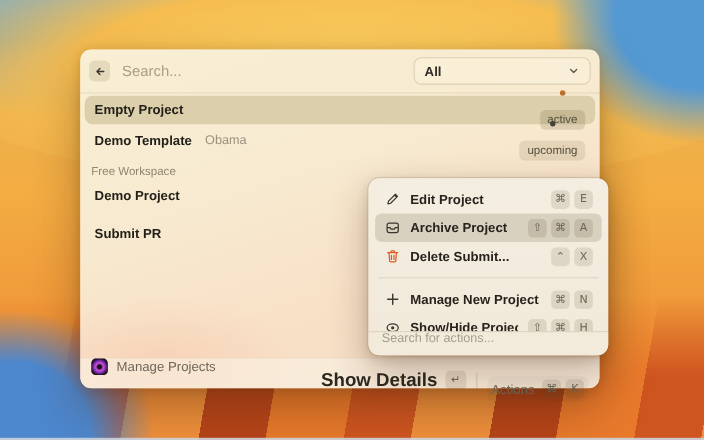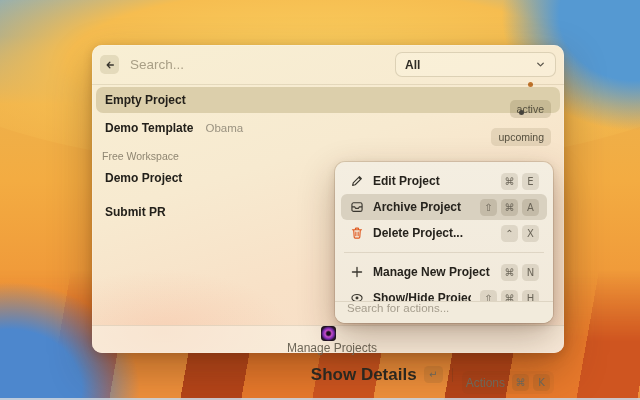--- a/index.html
+++ b/index.html
@@ -13,21 +13,21 @@
   .sky-tr { position:absolute; top:-50px; right:-70px; width:300px; height:260px;
     background:radial-gradient(60% 60% at 75% 25%, #5599d2 0%, #5599d2 42%, rgba(85,153,210,0) 74%); }
   .stripes { position:absolute; bottom:0; left:0; right:0; height:130px;
     background:repeating-linear-gradient(100deg, #e97a2c 0 70px, #cf5520 70px 130px, #f0913c 130px 200px, #b64419 200px 260px);
     -webkit-mask-image:linear-gradient(180deg, transparent 0, #000 55%); mask-image:linear-gradient(180deg, transparent 0, #000 55%); }
   .blue-bl { position:absolute; bottom:-70px; left:-90px; width:330px; height:270px;
     background:radial-gradient(55% 55% at 30% 70%, #4d87cd 0%, #4d87cd 40%, rgba(77,135,205,0) 72%); }
   .screen-edge { position:absolute; left:0; right:0; bottom:0; height:2px; background:#ccd4de; opacity:.9; z-index:60; }
 
   
-  .window { position:absolute; left:92px; top:45px; width:472px; height:308px; border-radius:10px; z-index:10;
+  .window { position:absolute; left:73px; top:45px; width:472px; height:308px; border-radius:10px; z-index:10;
     background:linear-gradient(163deg,#f8efd4 0%,#f7ead0 38%,#f8e1c7 66%,#f6dcc5 100%);
     box-shadow:0 18px 42px rgba(80,40,10,.38), 0 2px 10px rgba(80,40,10,.2), inset 0 0 0 .5px rgba(255,255,255,.45); }
   .window::before { content:""; position:absolute; left:0; bottom:0; width:60%; height:45%;
     background:radial-gradient(60% 60% at 25% 85%, rgba(245,170,140,.28), transparent 75%); border-radius:0 0 0 10px; pointer-events:none; }
 
   .header { position:relative; height:40px; display:flex; align-items:center; padding:0 8px;
     border-bottom:1px solid rgba(90,70,30,.12); }
   .back-btn { width:19px; height:19px; border-radius:5px; background:rgba(90,70,20,.12);
     display:flex; align-items:center; justify-content:center; flex:0 0 auto; }
   .search-placeholder { margin-left:11px; font-size:13.5px; color:#a99f86; }
@@ -42,22 +42,22 @@
   .row.plain { margin-bottom:8px; }
   .row-title { font-size:12px; font-weight:700; color:#23201a; }
   .row-subtitle { font-size:11.5px; color:#9a9280; margin-left:12px; }
   .row-right { margin-left:auto; display:flex; align-items:center; gap:13px;flex-direction:column; }
   .dot { width:5px; height:5px; border-radius:50%; }
   .dot.orange { background:#c0732b; }
   .dot.dark { background:#45423b; }
   .badge { font-size:10.5px; color:#554f3e; padding:3px 7px; border-radius:5px; background:rgba(90,75,30,.12); }
   .row.selected .badge { background:rgba(90,75,30,.16); }
 
-  .footer-bar { position:absolute; left:0; right:0; bottom:0; height:28px; display:flex; align-items:center;
-    padding:0 10px; border-top:1px solid rgba(90,70,30,.12); background:rgba(250,244,231,.55); border-radius:0 0 10px 10px;flex-direction:column; }
+  .footer-bar { position:absolute; left:0; right:0; bottom:0; height:28px; display:flex; align-items:flex-start;
+    padding:0 10px; border-top:1px solid rgba(90,70,30,.12); background:rgba(250,244,231,.55); border-radius:0 0 10px 10px; }
   .app-icon { width:15px; height:15px; border-radius:4px; flex:0 0 auto;
     background:radial-gradient(circle at 50% 50%, #1a1020 16%, #cf52d6 32%, #7a2bb5 52%, #241428 70%);
     box-shadow:inset 0 0 0 .5px rgba(0,0,0,.4); }
   .footer-app-name { font-size:12px; color:#6e6758; margin-left:8px; }
   .footer-right { margin-left:auto; display:flex; align-items:center; }
   .footer-primary-label { font-size:17px; font-weight:700; color:#2b2820; }
   .footer-sep { width:1px; height:14px; background:rgba(60,50,30,.18); margin:0 9px; }
   .actions-group { display:flex; align-items:center; gap:4px; background:rgba(60,50,30,.05); border-radius:6px; padding:3px 4px;margin-top:16px; }
   .footer-secondary-label { font-size:12px; color:#6e6758; margin-right:3px; }
 
@@ -191,21 +191,21 @@
         <span class="key">A</span>
       </span>
     </div>
 
     <div class="menu-row">
       <span class="menu-icon">
         <svg width="14" height="14" viewBox="0 0 16 16">
             <path d="M2.8 4.3h10.4 M6.2 4.3V3.1c0-.4.3-.7.7-.7h2.2c.4 0 .7.3.7.7v1.2 M4.2 4.3l.6 8.4c0 .6.5 1.1 1.1 1.1h4.2c.6 0 1.1-.5 1.1-1.1l.6-8.4 M6.7 7v4.2 M9.3 7v4.2" fill="none" stroke="#e05a21" stroke-width="1.3" stroke-linecap="round" stroke-linejoin="round"></path>
           </svg>
       </span>
-      <span class="menu-label">Delete Project...</span>
+      <span class="menu-label">Delete Submit...</span>
       <span class="menu-keys">
         <span class="key">⌃</span>
         <span class="key">X</span>
       </span>
     </div>
 
     <div class="menu-divider"></div>
 
     <div class="menu-row">
       <span class="menu-icon">

